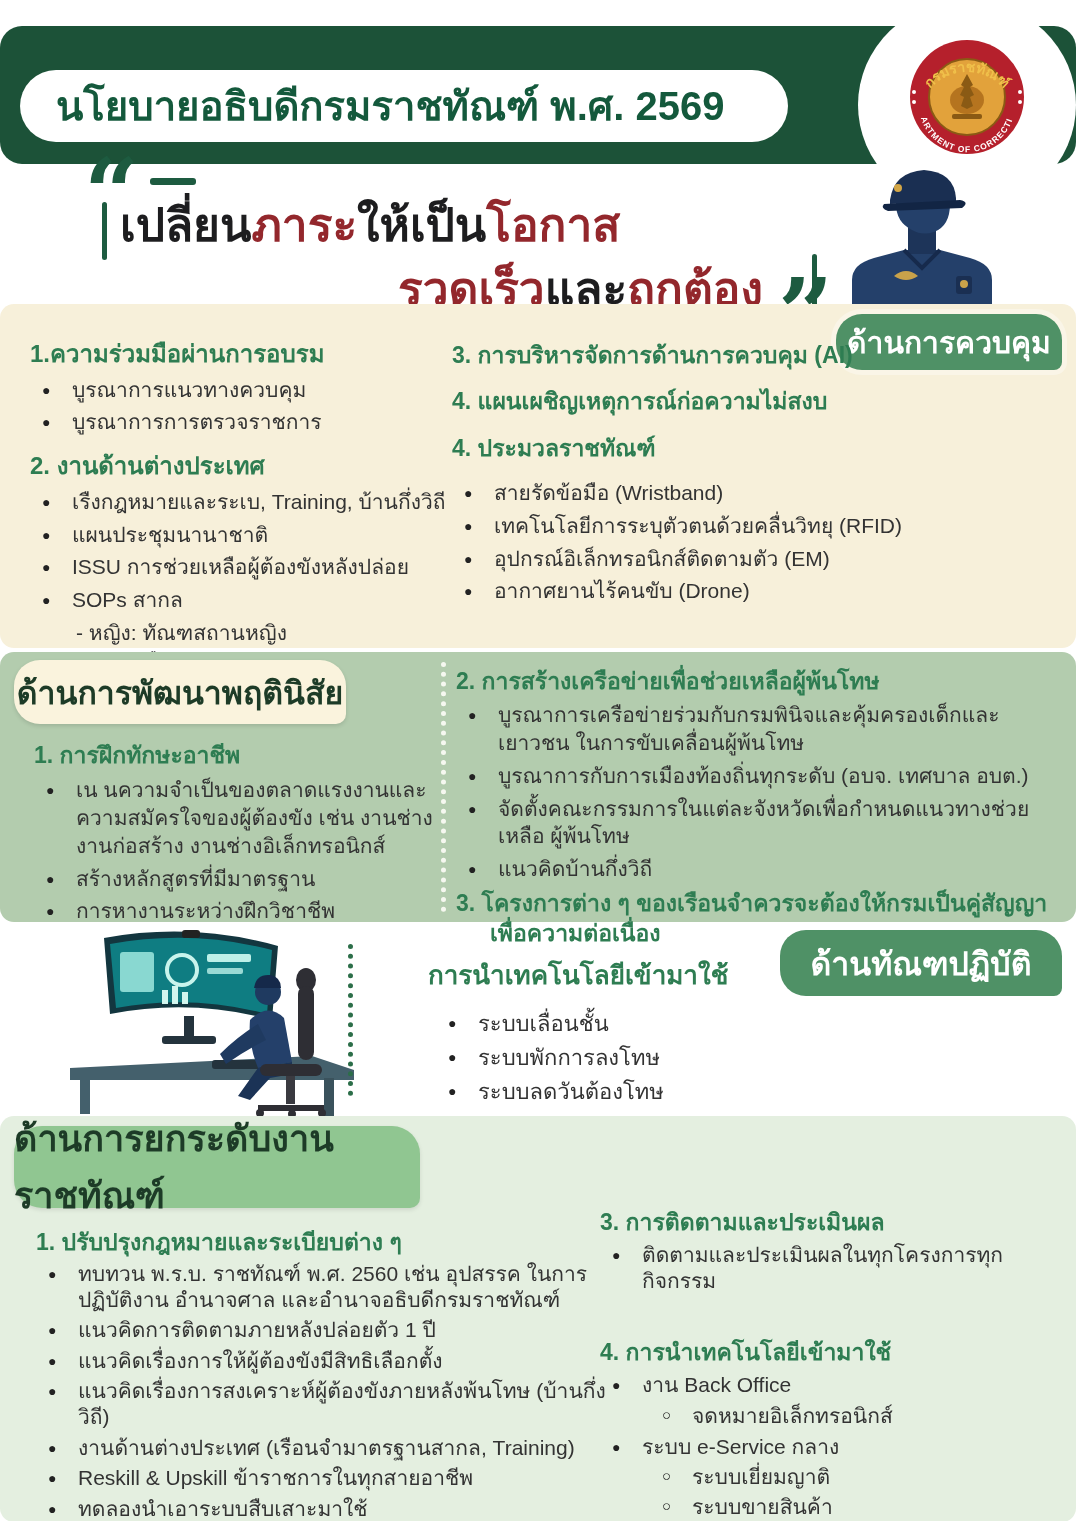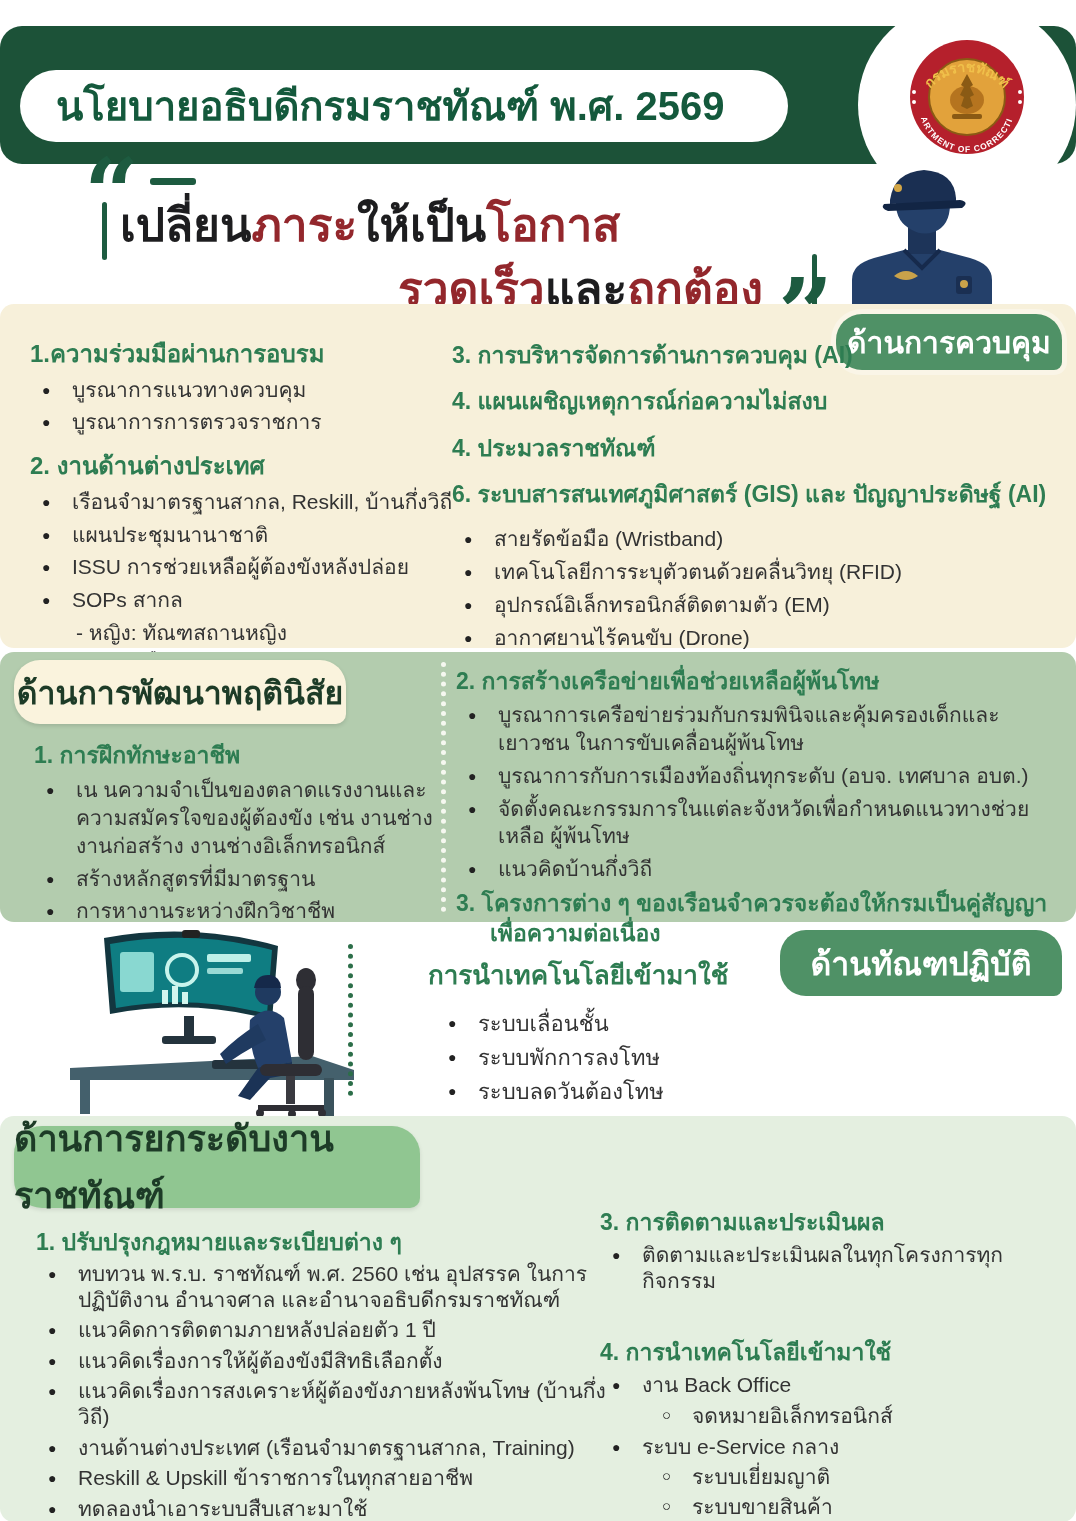--- a/index.html
+++ b/index.html
@@ -134,42 +134,41 @@
           <span class="marker">●</span>
           <span class="txt">บูรณาการแนวทางควบคุม</span>
         </div>
         <div class="item item-b">
           <span class="marker">●</span>
           <span class="txt">บูรณาการการตรวจราชการ</span>
         </div>
         <div class="item item-h">2. งานด้านต่างประเทศ</div>
         <div class="item item-b">
           <span class="marker">●</span>
-          <span class="txt">เรือนจำมาตรฐานสากล, Reskill, บ้านกึ่งวิถี</span>
+          <span class="txt">เรืงกฎหมายและระเบ, Training, บ้านกึ่งวิถี</span>
         </div>
         <div class="item item-b">
           <span class="marker">●</span>
           <span class="txt">แผนประชุมนานาชาติ</span>
         </div>
         <div class="item item-b">
           <span class="marker">●</span>
           <span class="txt">ISSU การช่วยเหลือผู้ต้องขังหลังปล่อย</span>
         </div>
         <div class="item item-b">
           <span class="marker">●</span>
           <span class="txt">SOPs สากล</span>
         </div>
         <div class="item item-d">- หญิง: ทัณฑสถานหญิง</div>
         <div class="item item-d">- ชาย: เรือนจำกลางคลองเปรม</div>
       </div>
     <div class="col s1-right">
         <div class="item item-h">3. การบริหารจัดการด้านการควบคุม (AI)</div>
         <div class="item item-h">4. แผนเผชิญเหตุการณ์ก่อความไม่สงบ</div>
         <div class="item item-h">4. ประมวลราชทัณฑ์</div>
-        <div class="item item-h">6. ระบบสารสนเทศภูมิศาสตร์ (GIS) และ ปัญญาประดิษฐ์ (AI)</div>
         <div class="item item-b">
           <span class="marker">●</span>
           <span class="txt">สายรัดข้อมือ (Wristband)</span>
         </div>
         <div class="item item-b">
           <span class="marker">●</span>
           <span class="txt">เทคโนโลยีการระบุตัวตนด้วยคลื่นวิทยุ (RFID)</span>
         </div>
         <div class="item item-b">
           <span class="marker">●</span>

